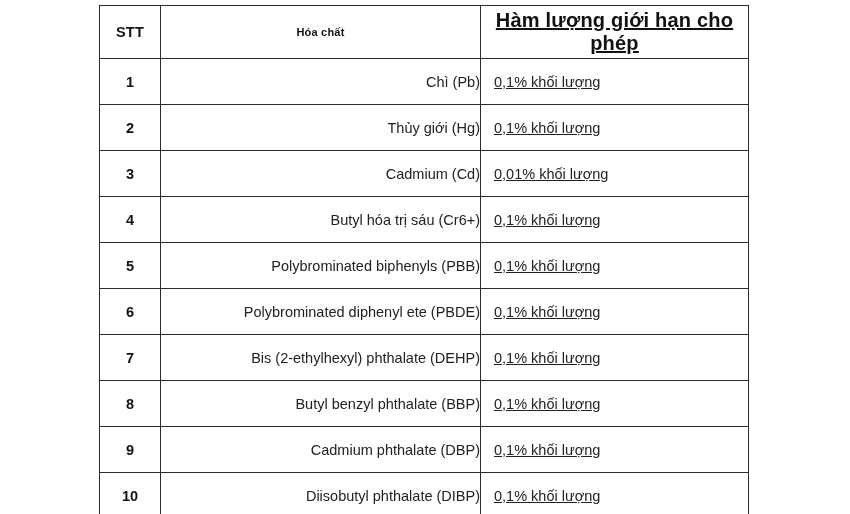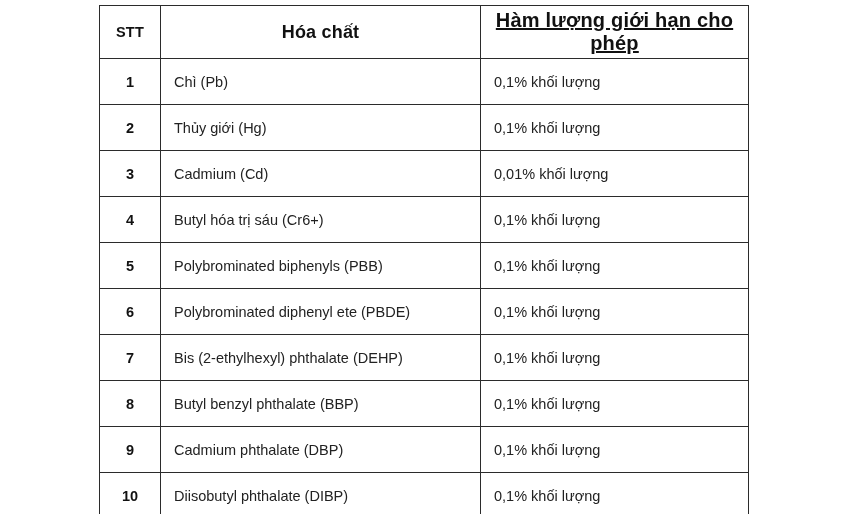--- a/index.html
+++ b/index.html
@@ -44,42 +44,43 @@
 
   thead th {
     height: 52px;
     font-size: 15px;
     font-weight: bold;
     text-align: center;
     color: #111111;
     letter-spacing: 0.2px;
   }
   thead th.th-stt { font-size: 14.5px; }
-  thead th.th-name { font-size: 18px; }
+  thead th.th-name { font-size: 11px; }
   thead th.th-limit { font-size: 20px; text-decoration: underline; }
 
   tbody td {
     height: 45px;
     font-size: 14.5px;
     color: #222222;
     font-weight: 400;
   }
   tbody td.cell-stt {
     text-align: center;
     font-weight: bold;
     font-size: 14.5px;
     color: #111111;
   }
   tbody td.cell-name {
     padding-left: 13px;
-    text-align: left;
+    text-align: right;
   }
   tbody td.cell-limit {
     padding-left: 13px;
     text-align: left;
+    text-decoration: underline;
   }
 </style>
 </head>
 <body>
 
 <div class="page">
   <div class="table-wrap">
     <table class="chem-table">
       <colgroup>
         <col class="col-stt">

